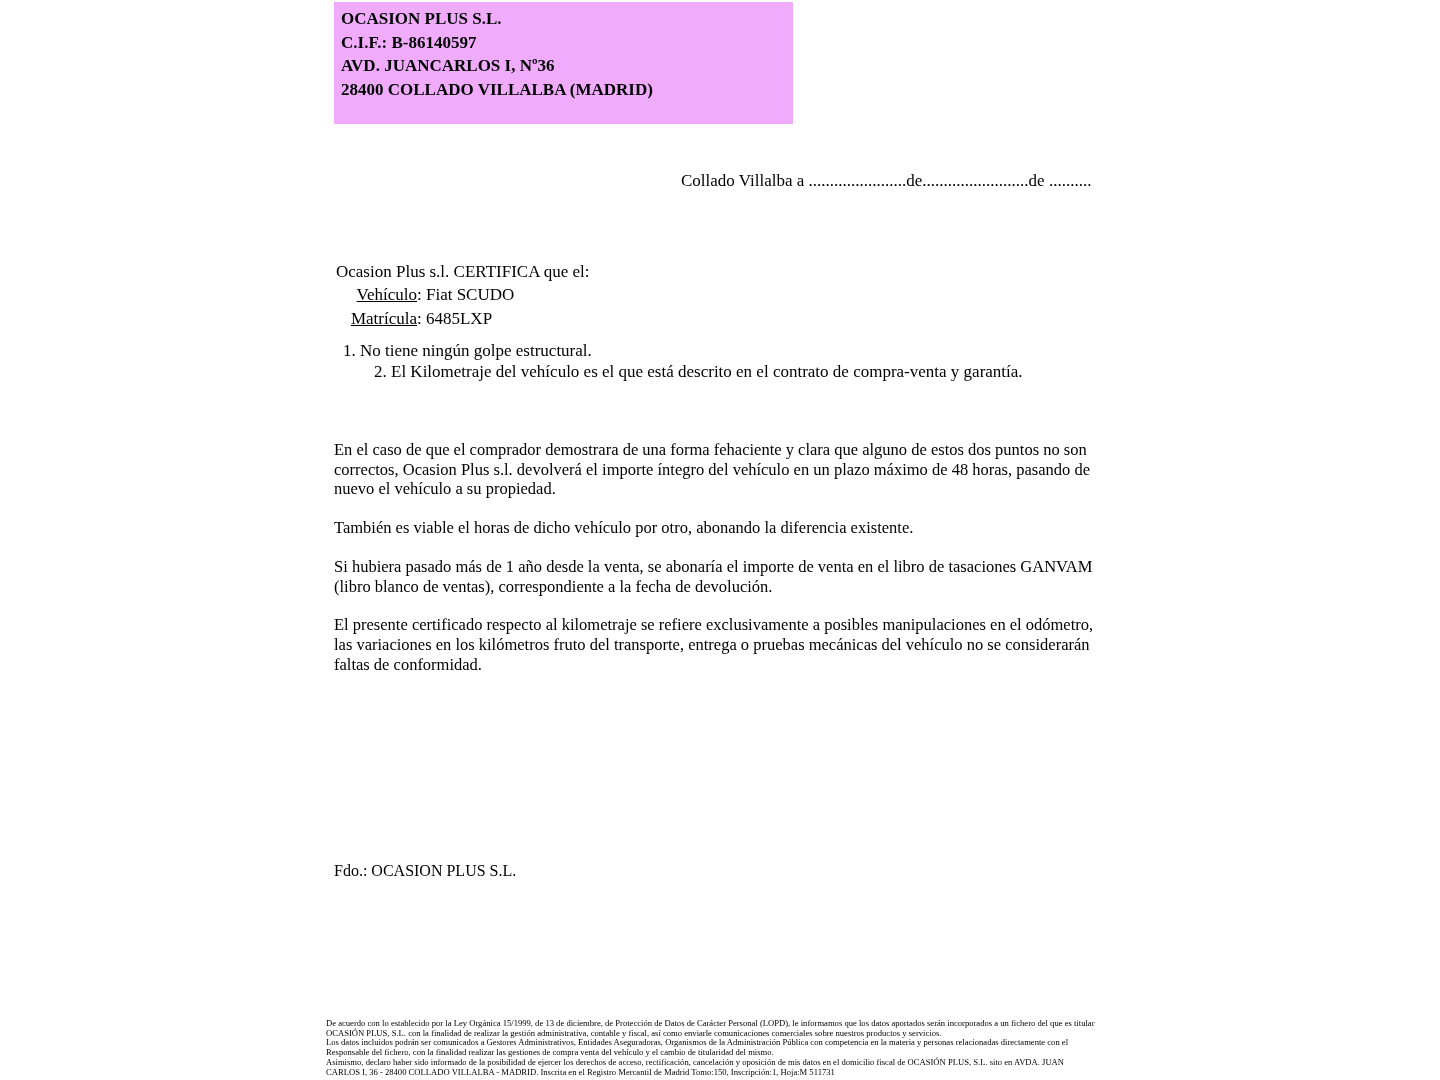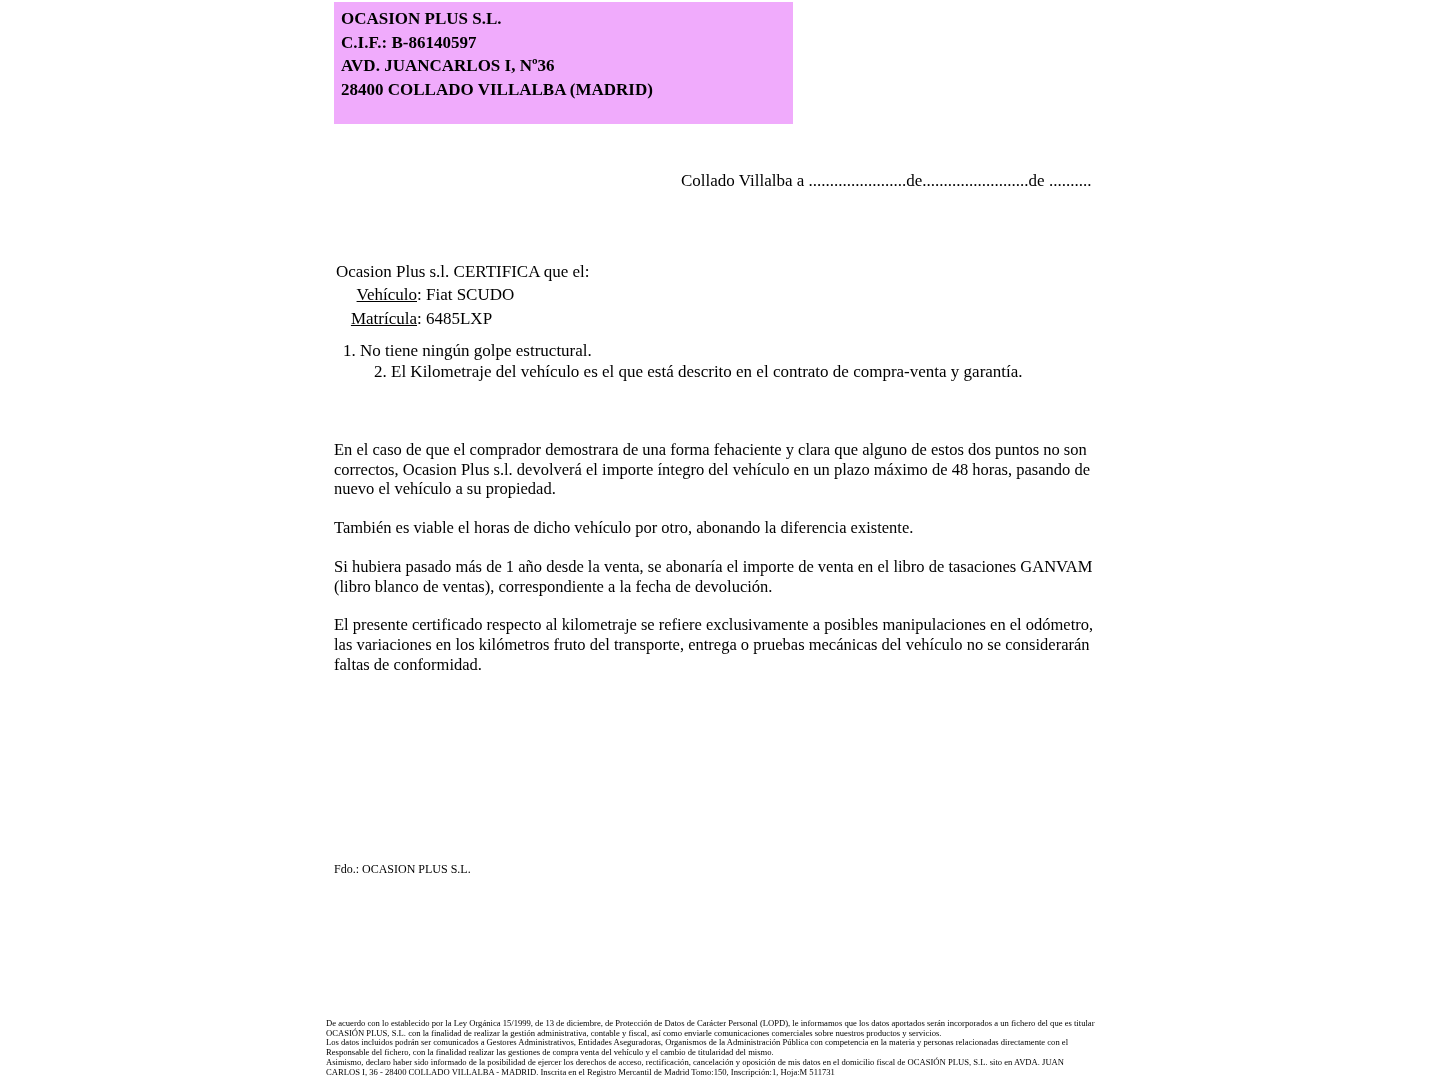--- a/index.html
+++ b/index.html
@@ -83,21 +83,21 @@
       font-size: 16.5px;
       line-height: 19.7px;
     }
     .body-paragraphs p {
       margin: 0 0 19px 0;
     }
     .signature {
       position: absolute;
       left: 334px;
       top: 862px;
-      font-size: 12px;
+      font-size: 16px;
       white-space: nowrap;
     }
     .legal {
       position: absolute;
       left: 326px;
       top: 1019px;
       width: 774px;
       font-size: 8.6px;
       line-height: 9.7px;
     }

